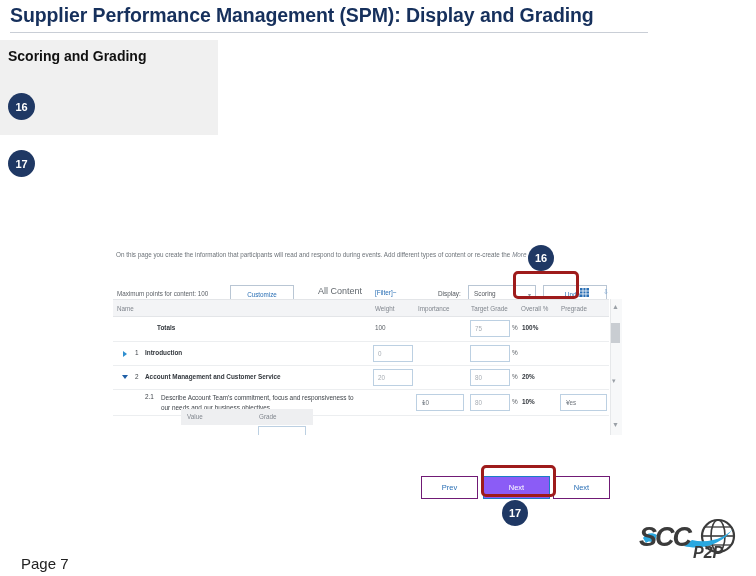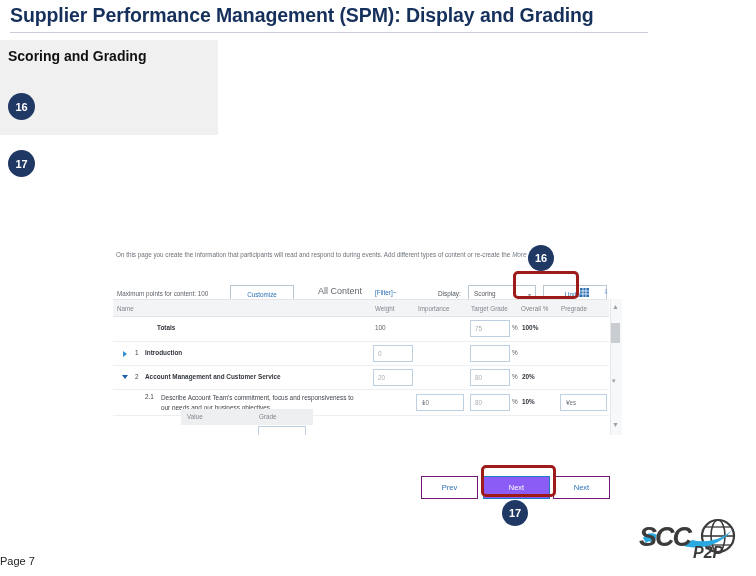--- a/index.html
+++ b/index.html
@@ -159,21 +159,21 @@
   .nav-btn{
     position:absolute;top:8px;height:21px;border:1px solid #701a75;
     background:#ffffff;color:#2a6fb5;font-size:7.5px;
     display:flex;align-items:center;justify-content:center;text-align:center;
   }
   .nav-prev{left:0;width:55px;}
   .nav-next{left:62px;width:65px;background:#8b5cf6;border-color:#1a7dc4;color:#ffffff;}
   .nav-exit{left:132px;width:55px;}
   
   .page-num{
-    position:absolute;left:0;top:555px;font-size:11px;color:#222;
+    position:absolute;left:21px;top:555px;font-size:15px;color:#222;
   }
   .logo{position:absolute;left:637px;top:516px;width:110px;height:52px;}
   .logo-text{
     position:absolute;left:2px;top:6px;
     font-size:27px;font-weight:bold;font-style:italic;color:#3b3b3b;
     letter-spacing:-2px;font-family:"Liberation Sans", sans-serif;
   }
   .logo-sub{
     position:absolute;left:56px;top:28px;
     font-size:16px;font-weight:bold;font-style:italic;color:#3b3b3b;

